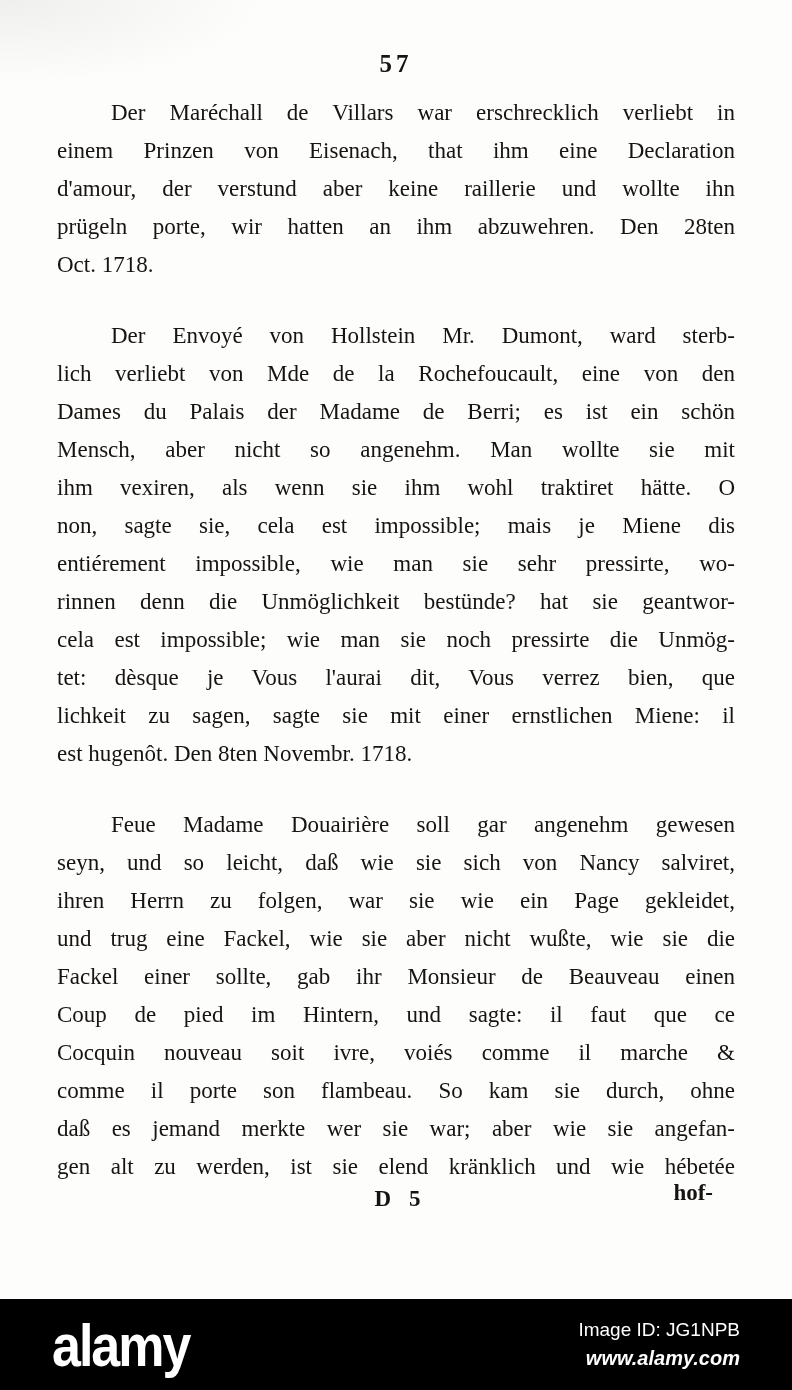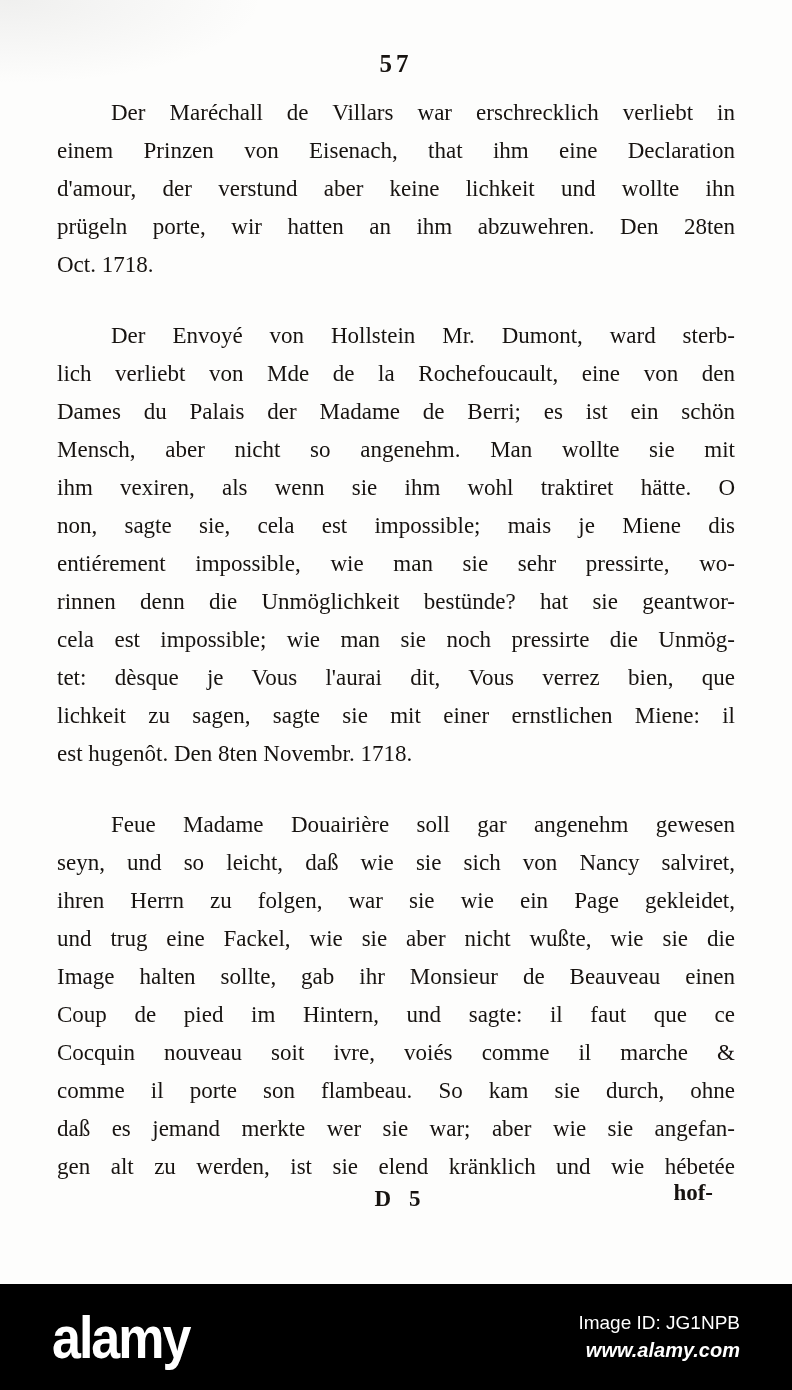--- a/index.html
+++ b/index.html
@@ -64,21 +64,21 @@
     letter-spacing:6px;
   }
   .catchword{
     position:absolute;
     right:22px;
     top:-6px;
   }
   .alamy-bar{
     position:absolute;
     left:0;bottom:0;
-    width:792px;height:106px;
+    width:792px;height:91px;
     background:var(--bar);
     color:var(--bar-text);
     display:flex;
     align-items:center;
     justify-content:space-between;
     padding:0 52px;
     font-family:"Liberation Sans","DejaVu Sans",sans-serif;
   }
   .alamy-logo{
     font-size:52px;
@@ -103,21 +103,21 @@
 </style>
 </head>
 <body>
 
 <div class="scan">
   <div class="pageno">57</div>
   <div class="text-block">
       <div class="para">
         <div class="line indent">Der Maréchall de Villars war erschrecklich verliebt in</div>
         <div class="line">einem Prinzen von Eisenach, that ihm eine Declaration</div>
-        <div class="line">d'amour, der verstund aber keine lichkeit und wollte ihn</div>
+        <div class="line">d'amour, der verstund aber keine raillerie und wollte ihn</div>
         <div class="line">prügeln porte, wir hatten an ihm abzuwehren. Den 28ten</div>
         <div class="line lastline">Oct. 1718.</div>
       </div>
       <div class="para">
         <div class="line indent">Der Envoyé von Hollstein Mr. Dumont, ward sterb-</div>
         <div class="line">lich verliebt von Mde de la Rochefoucault, eine von den</div>
         <div class="line">Dames du Palais der Madame de Berri; es ist ein schön</div>
         <div class="line">Mensch, aber nicht so angenehm.  Man wollte sie mit</div>
         <div class="line">ihm vexiren, als wenn sie ihm wohl traktiret hätte.  O</div>
         <div class="line">non, sagte sie, cela est impossible; mais je Miene dis</div>
@@ -126,21 +126,21 @@
         <div class="line">cela est impossible; wie man sie noch pressirte die Unmög-</div>
         <div class="line">tet:  dèsque je Vous l'aurai dit,  Vous verrez bien, que</div>
         <div class="line">lichkeit zu sagen, sagte sie mit einer ernstlichen Miene: il</div>
         <div class="line lastline">est hugenôt.  Den 8ten Novembr. 1718.</div>
       </div>
       <div class="para">
         <div class="line indent">Feue Madame Douairière soll gar angenehm gewesen</div>
         <div class="line">seyn, und so leicht, daß wie sie sich von Nancy salviret,</div>
         <div class="line">ihren Herrn zu folgen, war sie wie ein Page gekleidet,</div>
         <div class="line">und trug eine Fackel, wie sie aber nicht wußte, wie sie die</div>
-        <div class="line">Image halten sollte, gab ihr Monsieur de Beauveau einen</div>
+        <div class="line">Fackel einer sollte, gab ihr Monsieur de Beauveau einen</div>
         <div class="line">Coup de pied im Hintern, und sagte: il faut que ce</div>
         <div class="line">Cocquin nouveau soit ivre, voiés comme il marche &amp;</div>
         <div class="line">comme il porte son flambeau.  So kam sie durch, ohne</div>
         <div class="line">daß es jemand merkte wer sie war; aber wie sie angefan-</div>
         <div class="line">gen alt zu werden, ist sie elend kränklich und wie hébetée</div>
       </div>
     </div>
   <div class="sig-line">
     <span class="signature">D 5</span>
     <span class="catchword">hof-</span>

